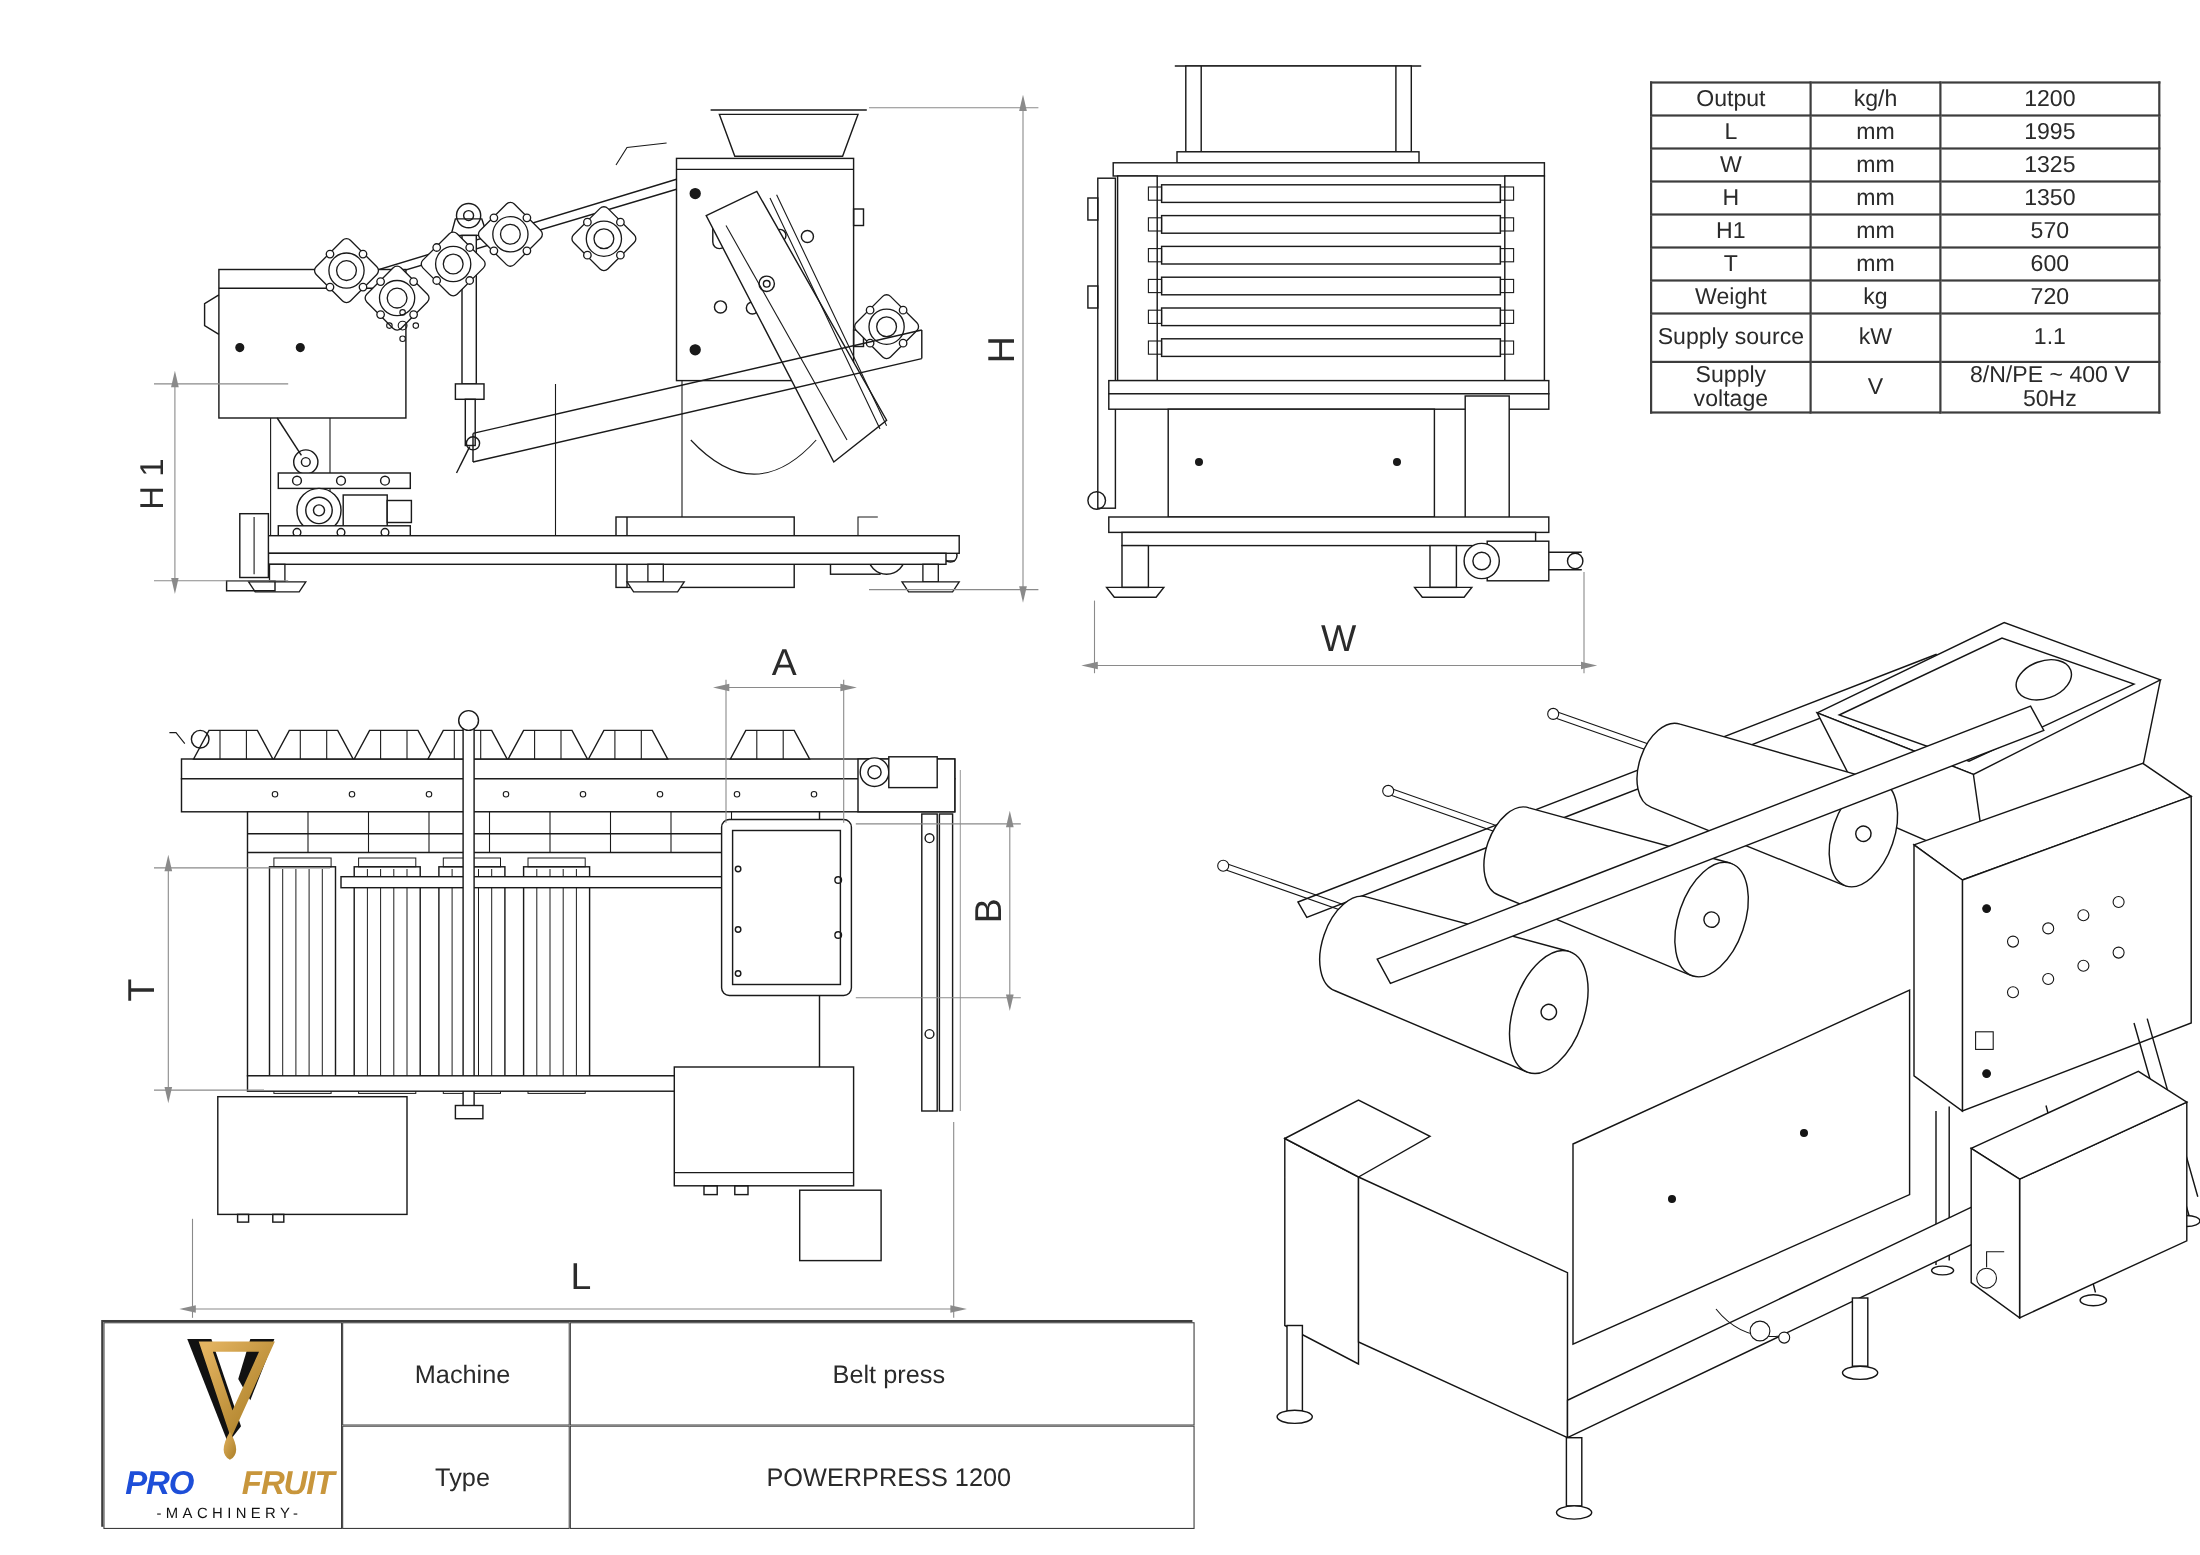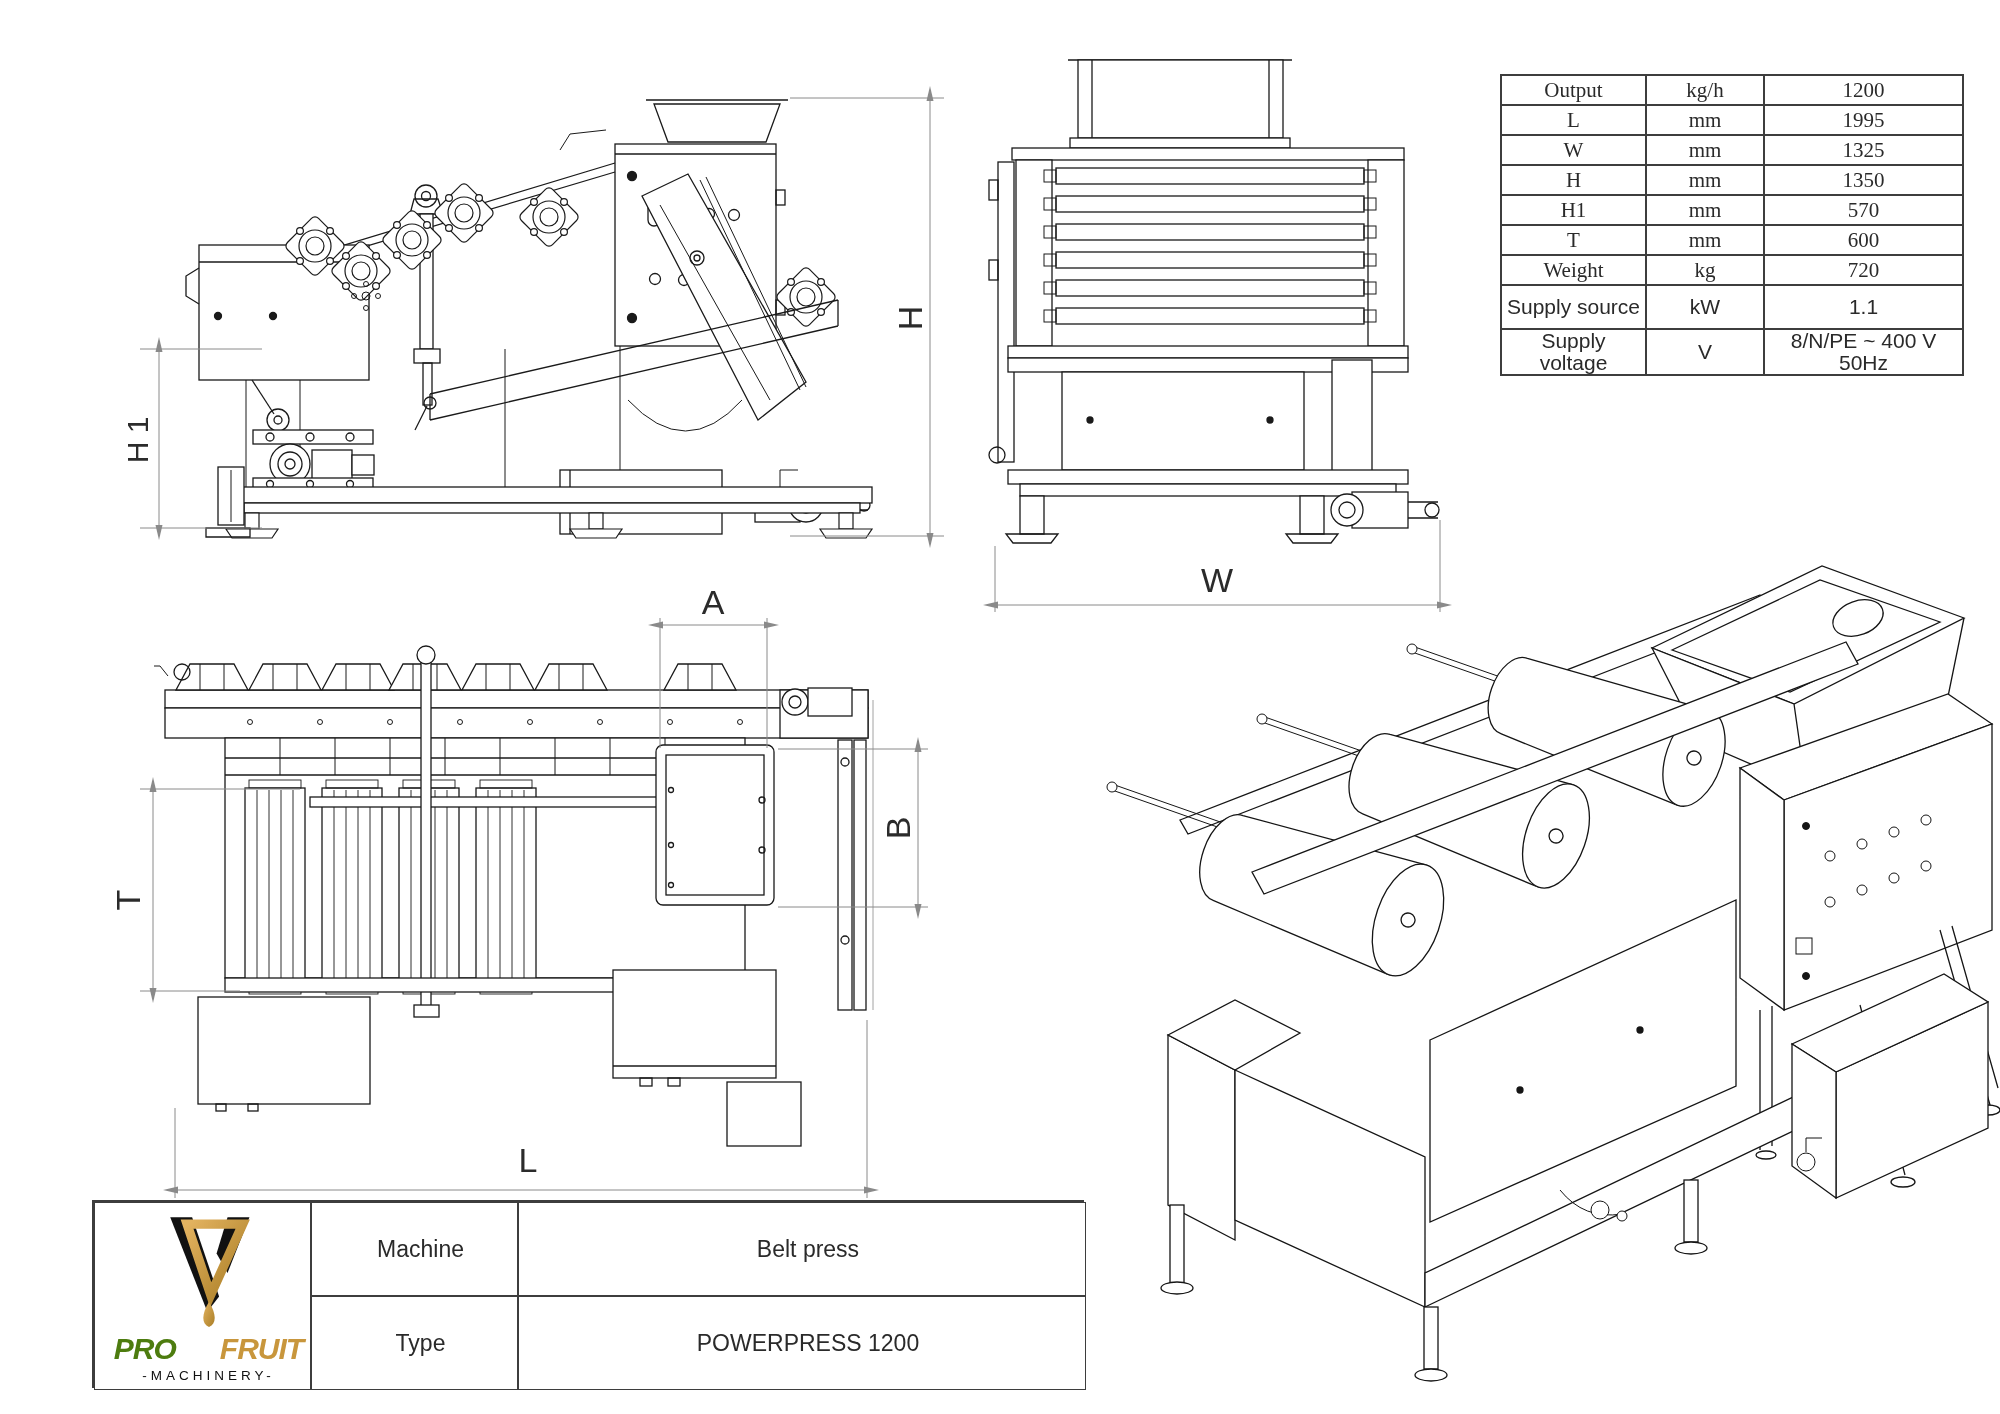--- a/index.html
+++ b/index.html
@@ -6,33 +6,33 @@
   #sheet{position:relative;width:2000px;height:1414px;background:#ffffff;overflow:hidden;
          font-family:"Liberation Sans", sans-serif;color:#1a1a1a;}
   #drawing{position:absolute;left:0;top:0;}
 
   
   .spec-table{position:absolute;left:1500px;top:74px;width:462px;border-collapse:collapse;
               table-layout:fixed;font-size:21px;color:#2a2a2a;}
   .spec-table td{border:2px solid #3d3d3d;text-align:center;vertical-align:middle;
                  padding:0 4px;line-height:1.05;overflow:hidden;}
   .spec-table col.c1{width:145px;} .spec-table col.c2{width:118px;} .spec-table col.c3{width:199px;}
-  .spec-table tr.r-std td{height:28px;font-family:Liberation Serif, serif;}
+  .spec-table tr.r-std td{height:28px;}
   .spec-table tr.r-tall td{height:42px;}
   .spec-table tr.r-taller td{height:44px;}
 
   
   .title-block{position:absolute;left:92px;top:1200px;width:992px;height:188px;
                display:grid;grid-template-columns:217px 207px 568px;grid-template-rows:94px 94px;
                border:2px solid #3d3d3d;box-sizing:border-box;background:#fff;}
   .title-block .cell{border:1px solid #3d3d3d;display:flex;align-items:center;justify-content:center;
                      font-size:23px;color:#2a2a2a;box-sizing:border-box;background:#fff;padding-left:12px;}
   .logo-cell{grid-row:1 / span 2;flex-direction:column;padding-top:4px;}
   .brand{font-weight:bold;font-style:italic;font-size:30px;letter-spacing:-1px;line-height:1;margin-top:2px;}
-  .brand .pro{color:#4d7c0f;}
+  .brand .pro{color:#1d4ed8;}
   .brand .fruit{color:#C8963C;margin-left:44px;}
   .machinery{font-weight:normal;font-size:13.5px;letter-spacing:4px;color:#111111;margin-top:4px;}
 
   .dim-label{font-size:34px;fill:#2b2b2b;}
   .dim-label-small{font-size:30px;fill:#2b2b2b;}
 </style>
 </head>
 <body>
 
 <div id="sheet">

